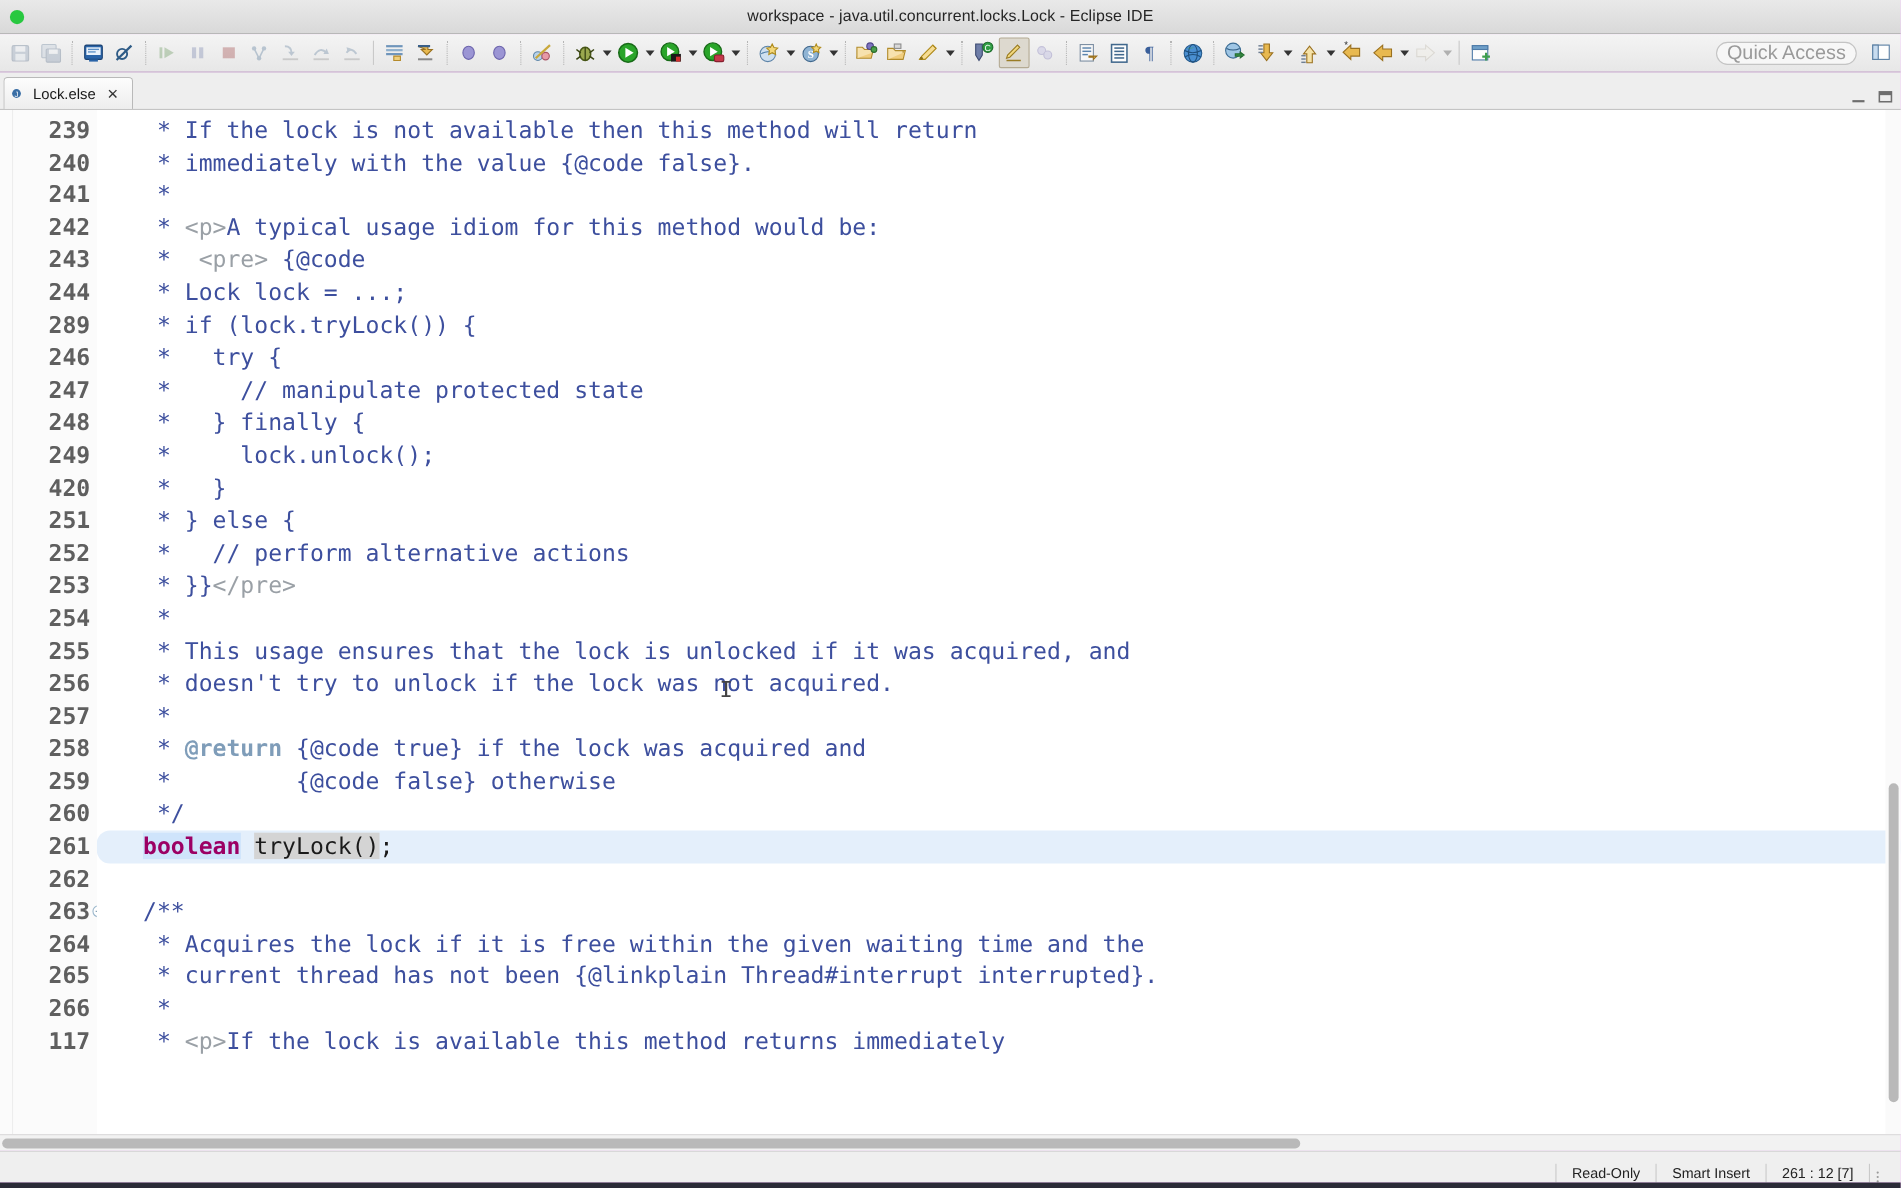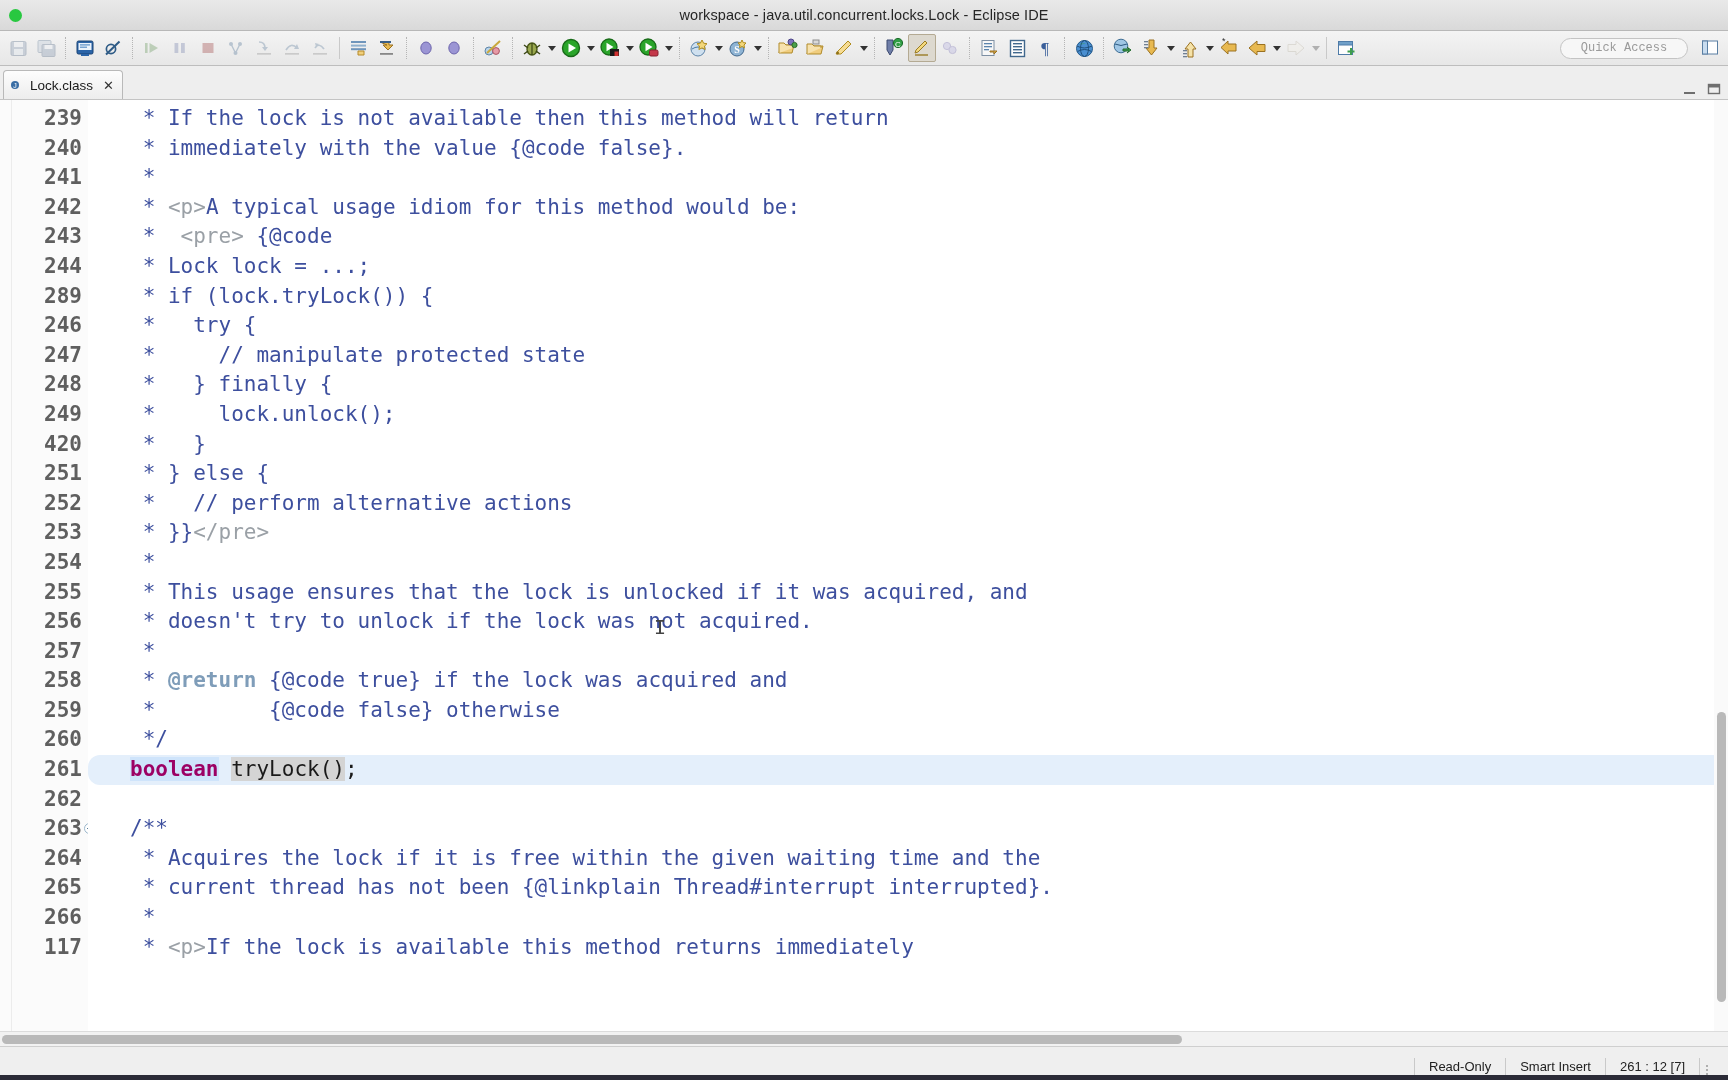--- a/index.html
+++ b/index.html
@@ -39,22 +39,22 @@
   .tb.dis { opacity: 0.33; }
   .tb.active { background:#ddd9cf; border:1px solid #b4aa93; border-radius:2px; }
   .sep { width: 1px; height: 22px; background: #c9c9c9; margin: 0 5px; }
   .sep.dotted { background: none; border-left: 1px dotted #b5b5b5; }
   .caret { width: 11px; height: 28px; display:flex; align-items:center; justify-content:center; }
   .caret i { width:0;height:0;border-left:4px solid transparent;border-right:4px solid transparent;border-top:5px solid #333; display:block; }
   .caret.dis i { border-top-color:#b0b0b0; }
   .spacer { flex: 1 1 auto; }
   .quick-access {
     width: 128px; height: 21px; border:1px solid #c4c4c4; border-radius: 11px;
-    background:#f7f7f7; color:#9a9a9a; font-size: 12px;
-    display:flex; align-items:center; justify-content:center; margin-right: 8px; font-family: Liberation Mono, monospace;
+    background:#f7f7f7; color:#9a9a9a; font-size: 18px;
+    display:flex; align-items:center; justify-content:center; margin-right: 8px;
   }
 
   
   .tabrow {
     height: 34px; flex: 0 0 34px; background: #eeeeee;
     border-bottom: 1px solid #c4c4c4;
     display:flex; align-items:flex-end; position:relative;
   }
   .edtab {
     height: 29px; min-width: 118px; margin-left: 3px;
@@ -468,21 +468,21 @@
   </div>
 
   <div class="tabrow">
     <div class="edtab">
       <span class="jicon">
         <svg width="14" height="14" viewBox="0 0 14 14">
             <circle cx="5" cy="7" r="4" fill="#3a6ea5"></circle>
             <text x="5" y="10" font-size="7" fill="#fff" text-anchor="middle" font-family="Liberation Sans, sans-serif">J</text>
           </svg>
       </span>
-      <span>Lock.class</span>
+      <span>Lock.else</span>
       <span class="xclose">✕</span>
     </div>
     <div class="minmax">
       <span class="mm">
         <svg width="15" height="13" viewBox="0 0 15 13">
             <rect x="1" y="9" width="11" height="2" fill="#6e6e6e"></rect>
           </svg>
       </span>
       <span class="mm">
         <svg width="15" height="13" viewBox="0 0 15 13">

